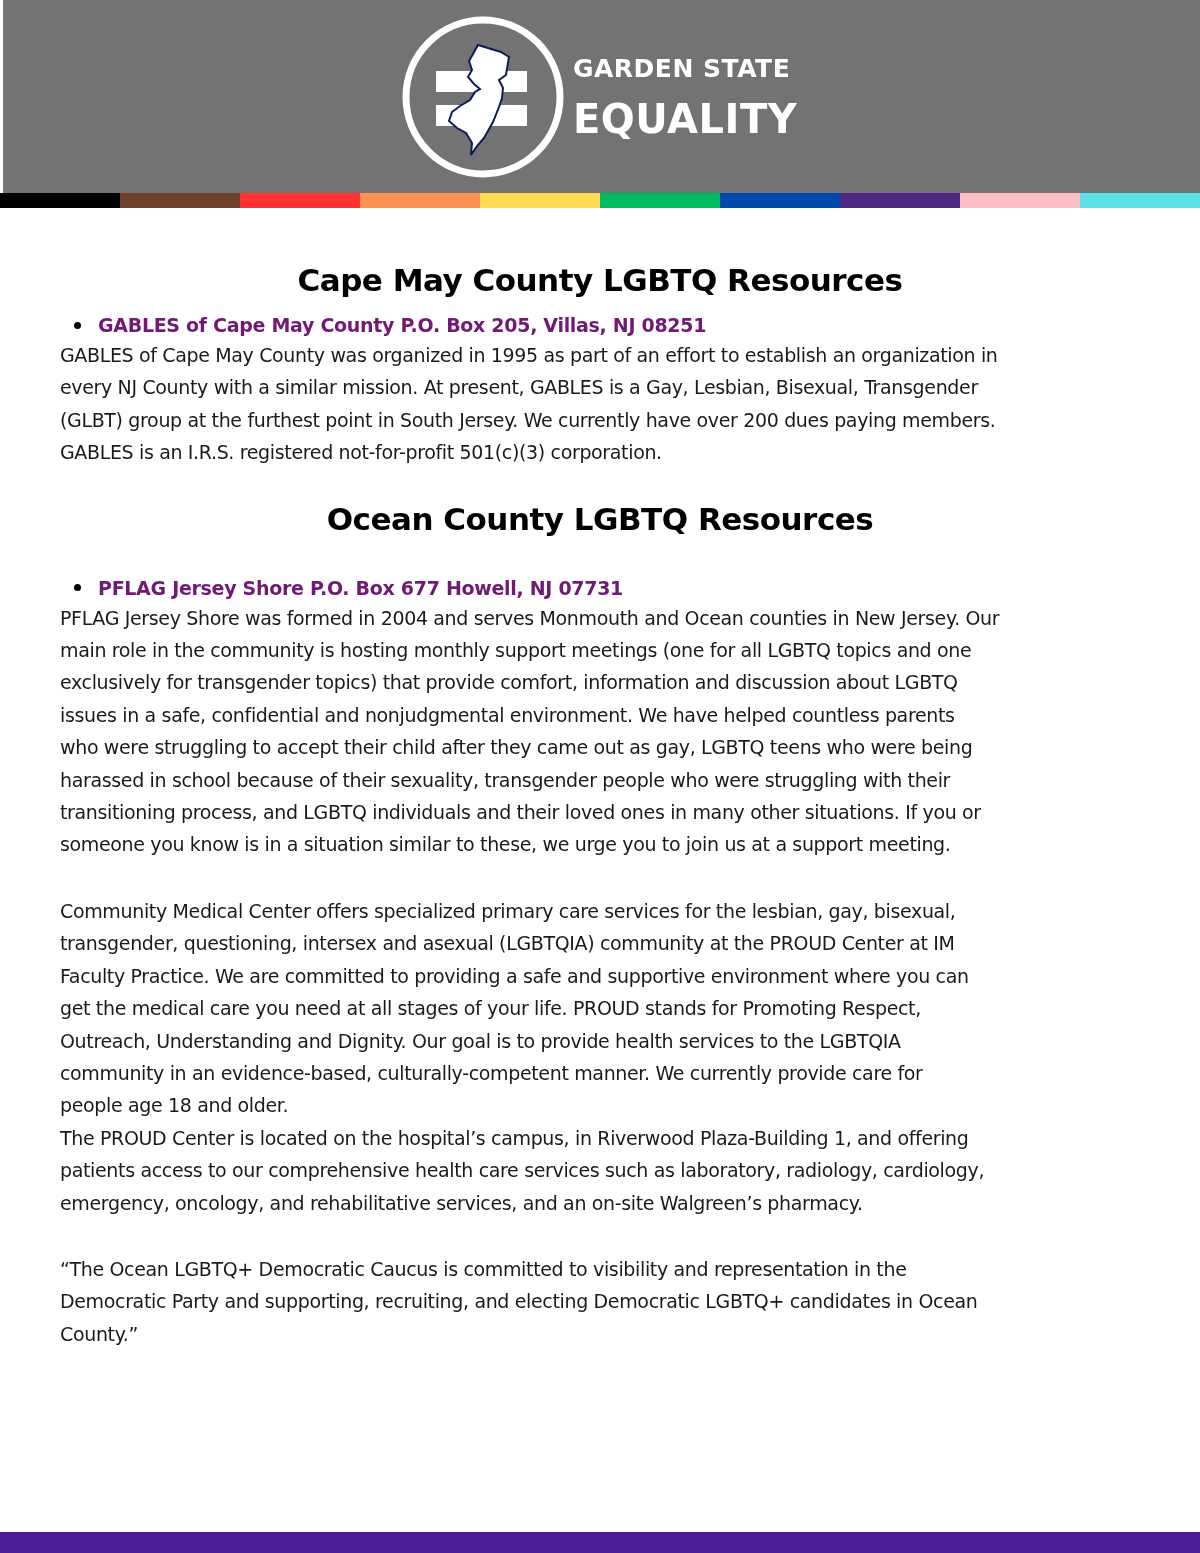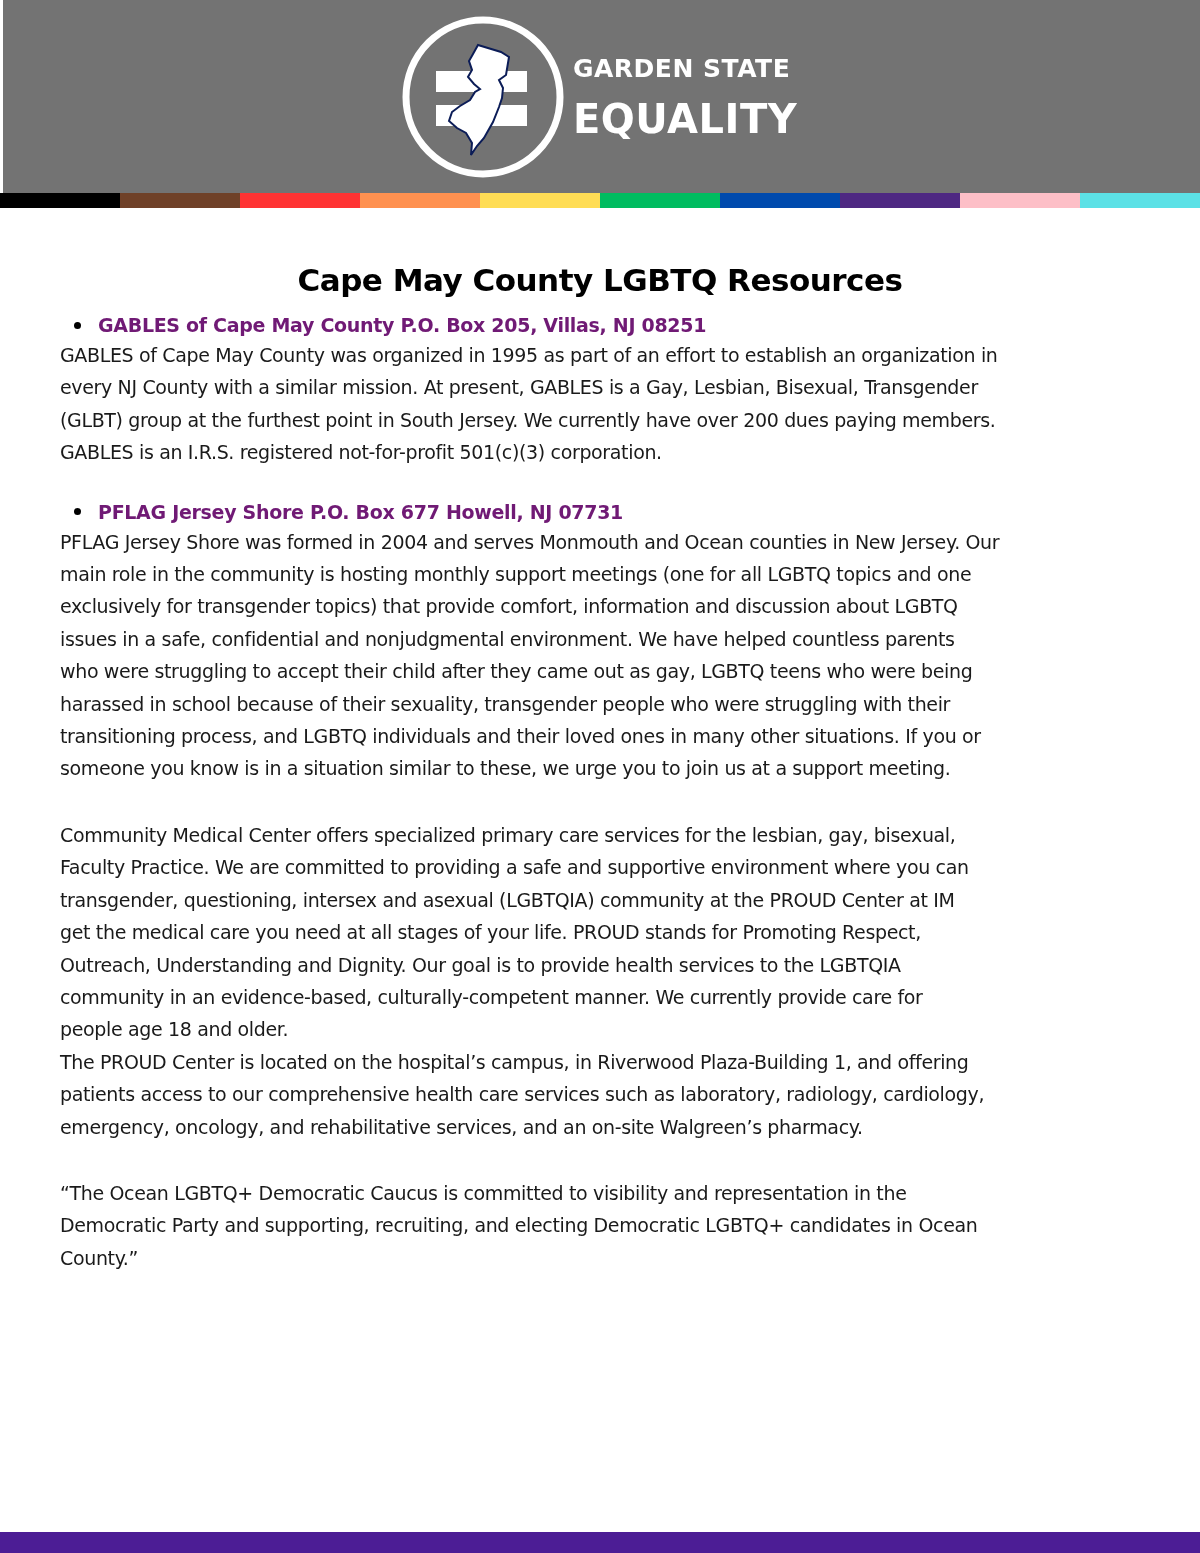--- a/index.html
+++ b/index.html
@@ -71,43 +71,44 @@
       <div class="para" style="margin-top:3px;">
         <span>GABLES of Cape May County was organized in 1995 as part of an effort to establish an organization in</span>
         <span>every NJ County with a similar mission. At present, GABLES is a Gay, Lesbian, Bisexual, Transgender</span>
         <span>(GLBT) group at the furthest point in South Jersey. We currently have over 200 dues paying members.</span>
         <span>GABLES is an I.R.S. registered not-for-profit 501(c)(3) corporation.</span>
       </div>
     </div>
   </div>
 
   <div style="margin-top:32px;">
+    <h1 class="section-title">Ocean County LGBTQ Resources</h1>
 
-    <div style="margin-top:20px;">
+    <div style="margin-top:40px;">
       <div class="entry-heading">
         <span class="bullet"></span>
         <span>PFLAG Jersey Shore P.O. Box 677 Howell, NJ 07731</span>
       </div>
       <div class="para" style="margin-top:3px;">
         <span>PFLAG Jersey Shore was formed in 2004 and serves Monmouth and Ocean counties in New Jersey. Our</span>
         <span>main role in the community is hosting monthly support meetings (one for all LGBTQ topics and one</span>
         <span>exclusively for transgender topics) that provide comfort, information and discussion about LGBTQ</span>
         <span>issues in a safe, confidential and nonjudgmental environment. We have helped countless parents</span>
         <span>who were struggling to accept their child after they came out as gay, LGBTQ teens who were being</span>
         <span>harassed in school because of their sexuality, transgender people who were struggling with their</span>
         <span>transitioning process, and LGBTQ individuals and their loved ones in many other situations. If you or</span>
         <span>someone you know is in a situation similar to these, we urge you to join us at a support meeting.</span>
       </div>
     </div>
 
     <div style="margin-top:34px;">
       <div class="para" style="margin-top:3px;">
         <span>Community Medical Center offers specialized primary care services for the lesbian, gay, bisexual,</span>
+        <span>transgender, questioning, intersex and asexual (LGBTQIA) community at the PROUD Center at IM</span>
         <span>Faculty Practice. We are committed to providing a safe and supportive environment where you can</span>
-        <span>transgender, questioning, intersex and asexual (LGBTQIA) community at the PROUD Center at IM</span>
         <span>get the medical care you need at all stages of your life. PROUD stands for Promoting Respect,</span>
         <span>Outreach, Understanding and Dignity. Our goal is to provide health services to the LGBTQIA</span>
         <span>community in an evidence-based, culturally-competent manner. We currently provide care for</span>
         <span>people age 18 and older.</span>
         <span>The PROUD Center is located on the hospital’s campus, in Riverwood Plaza-Building 1, and offering</span>
         <span>patients access to our comprehensive health care services such as laboratory, radiology, cardiology,</span>
         <span>emergency, oncology, and rehabilitative services, and an on-site Walgreen’s pharmacy.</span>
       </div>
     </div>
 

